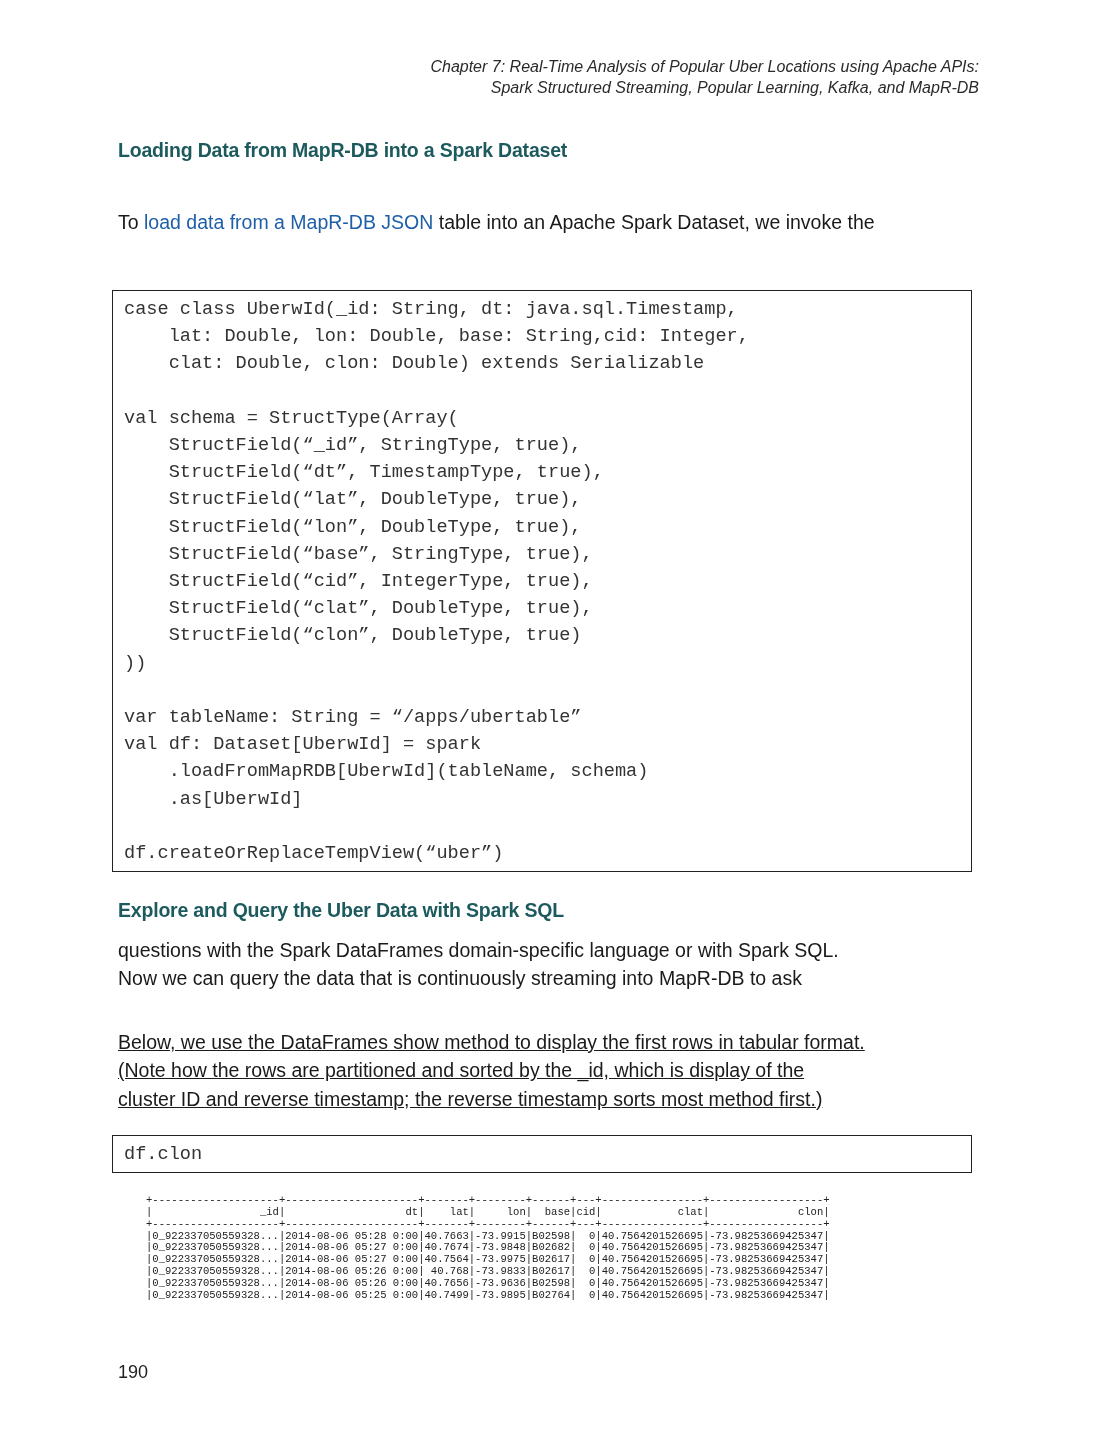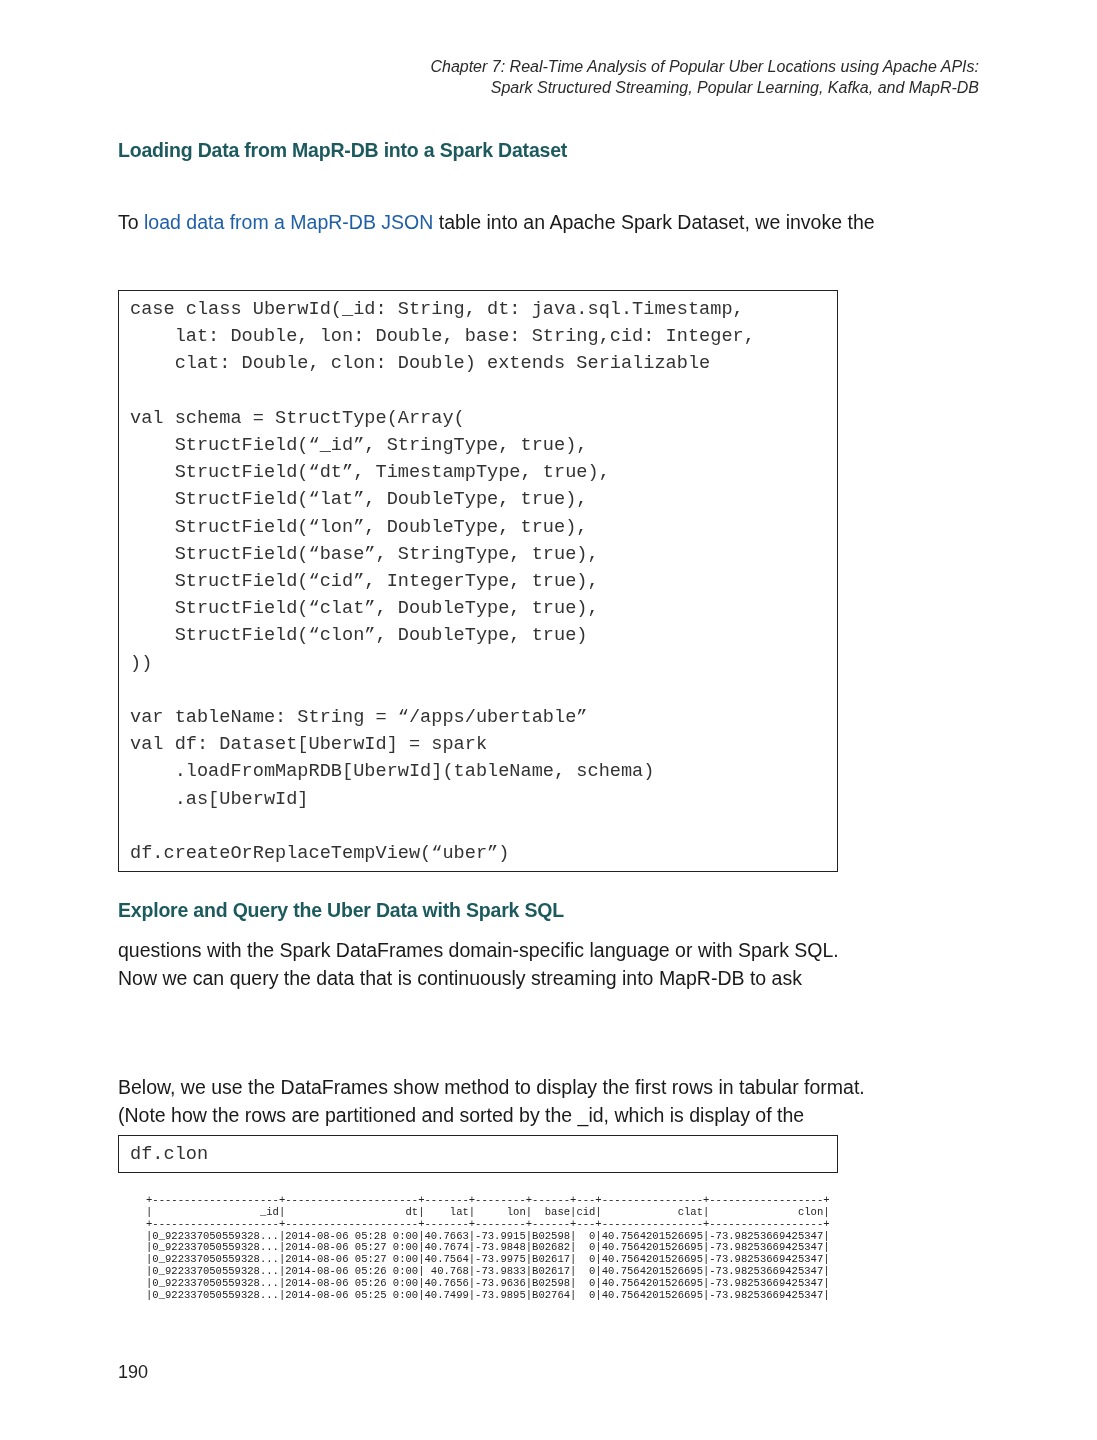--- a/index.html
+++ b/index.html
@@ -16,21 +16,21 @@
       position: absolute; left: 118px; font-weight: bold; font-size: 19.5px;
       color: #1d5a5e; letter-spacing: -0.2px; white-space: nowrap;
     }
     .para {
       position: absolute; left: 118px; width: 870px;
       font-size: 19.5px; line-height: 28.3px; color: #1a1a1a;
     }
     .para .line { white-space: nowrap; }
     .link { color: #1f5fa8; }
     .code-box {
-      position: absolute; left: 118px; width: 720px;
+      position: absolute; left: 112px; width: 860px;
       border: 1px solid #222; background: #fff; box-sizing: border-box;
     }
     .code-box pre {
       margin: 0; padding: 0 0 0 11px;
       font-family: "Liberation Mono", monospace; font-size: 18.6px;
       line-height: 27.2px; color: #333;
     }
     .out-table {
       position: absolute; left: 146px; top: 1195px;
     }
@@ -81,21 +81,21 @@
 df.createOrReplaceTempView(“uber”)</pre>
 </div>
 
 <div class="h2" style="top:899px;">Explore and Query the Uber Data with Spark SQL</div>
 
 <div class="para" style="top:936px;">
   <div class="line">questions with the Spark DataFrames domain-specific language or with Spark SQL.</div>
   <div class="line">Now we can query the data that is continuously streaming into MapR-DB to ask</div>
 </div>
 
-<div class="para" style="top:1073px;">
+<div class="para" style="top:1028px;text-decoration:underline;">
   <div class="line">Below, we use the DataFrames show method to display the first rows in tabular format.</div>
   <div class="line">(Note how the rows are partitioned and sorted by the _id, which is display of the</div>
   <div class="line">cluster ID and reverse timestamp; the reverse timestamp sorts most method first.)</div>
 </div>
 
 <div class="code-box" style="top:1135px; height:38px; padding-top:5px;">
   <pre>df.clon</pre>
 </div>
 
 <div class="out-table">

